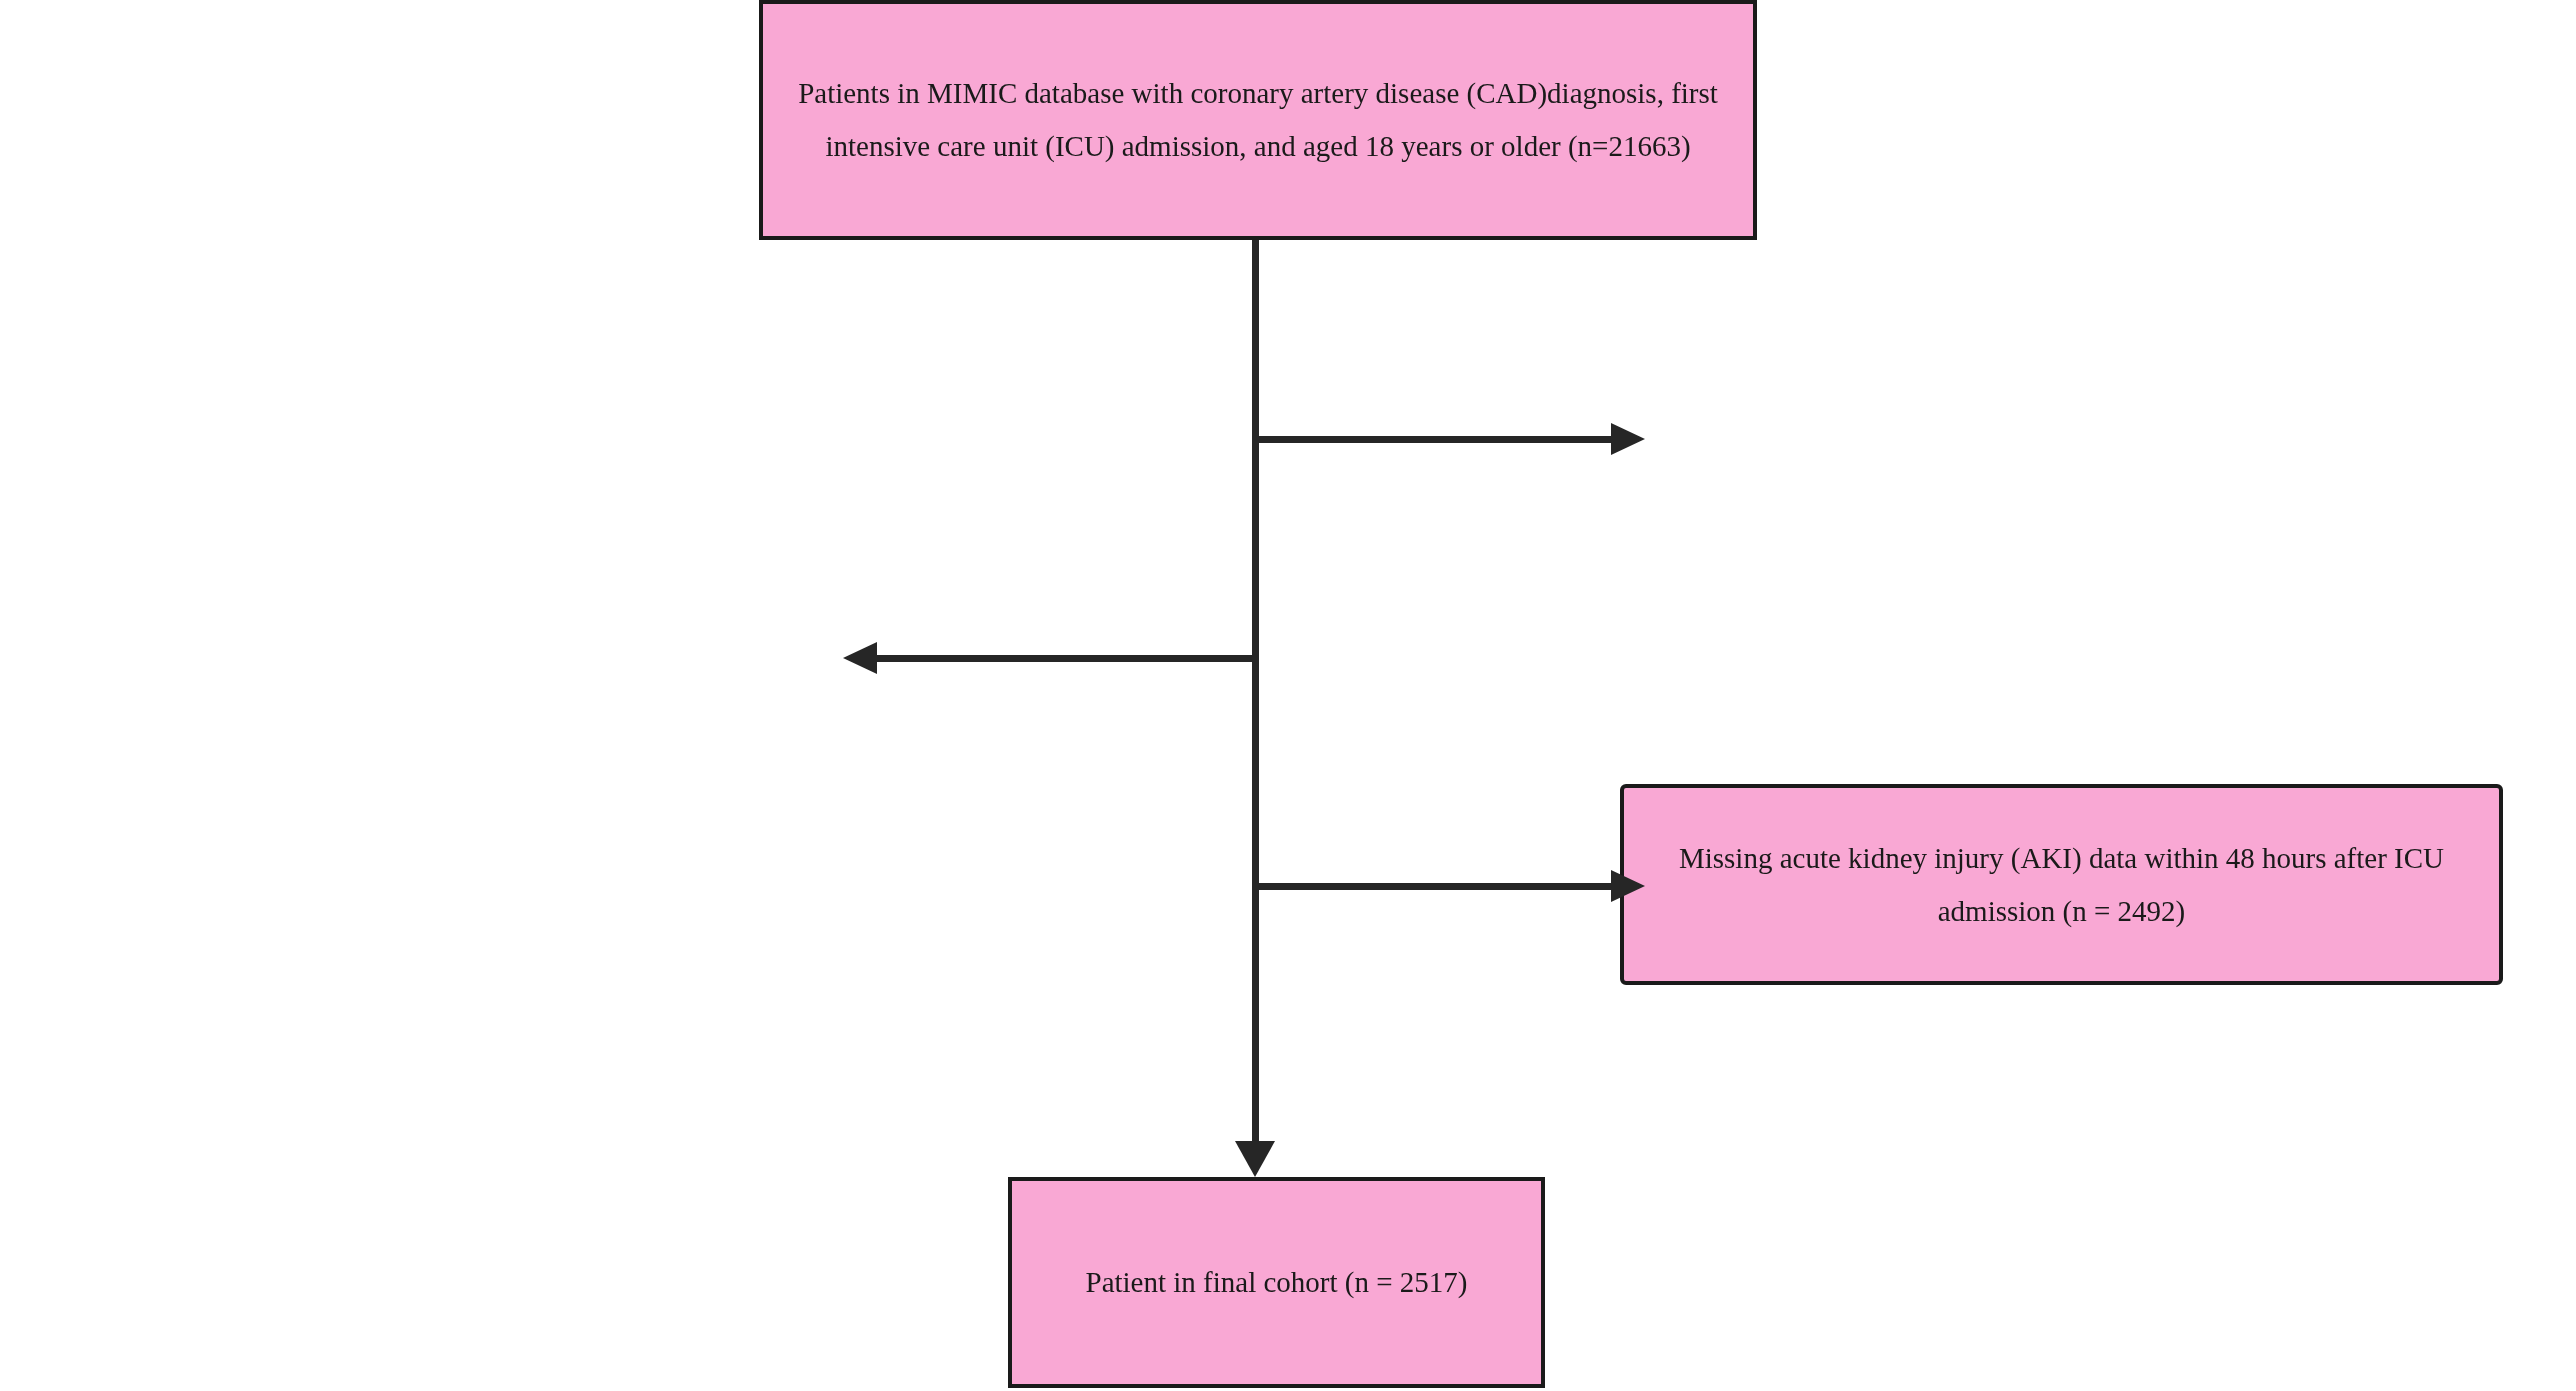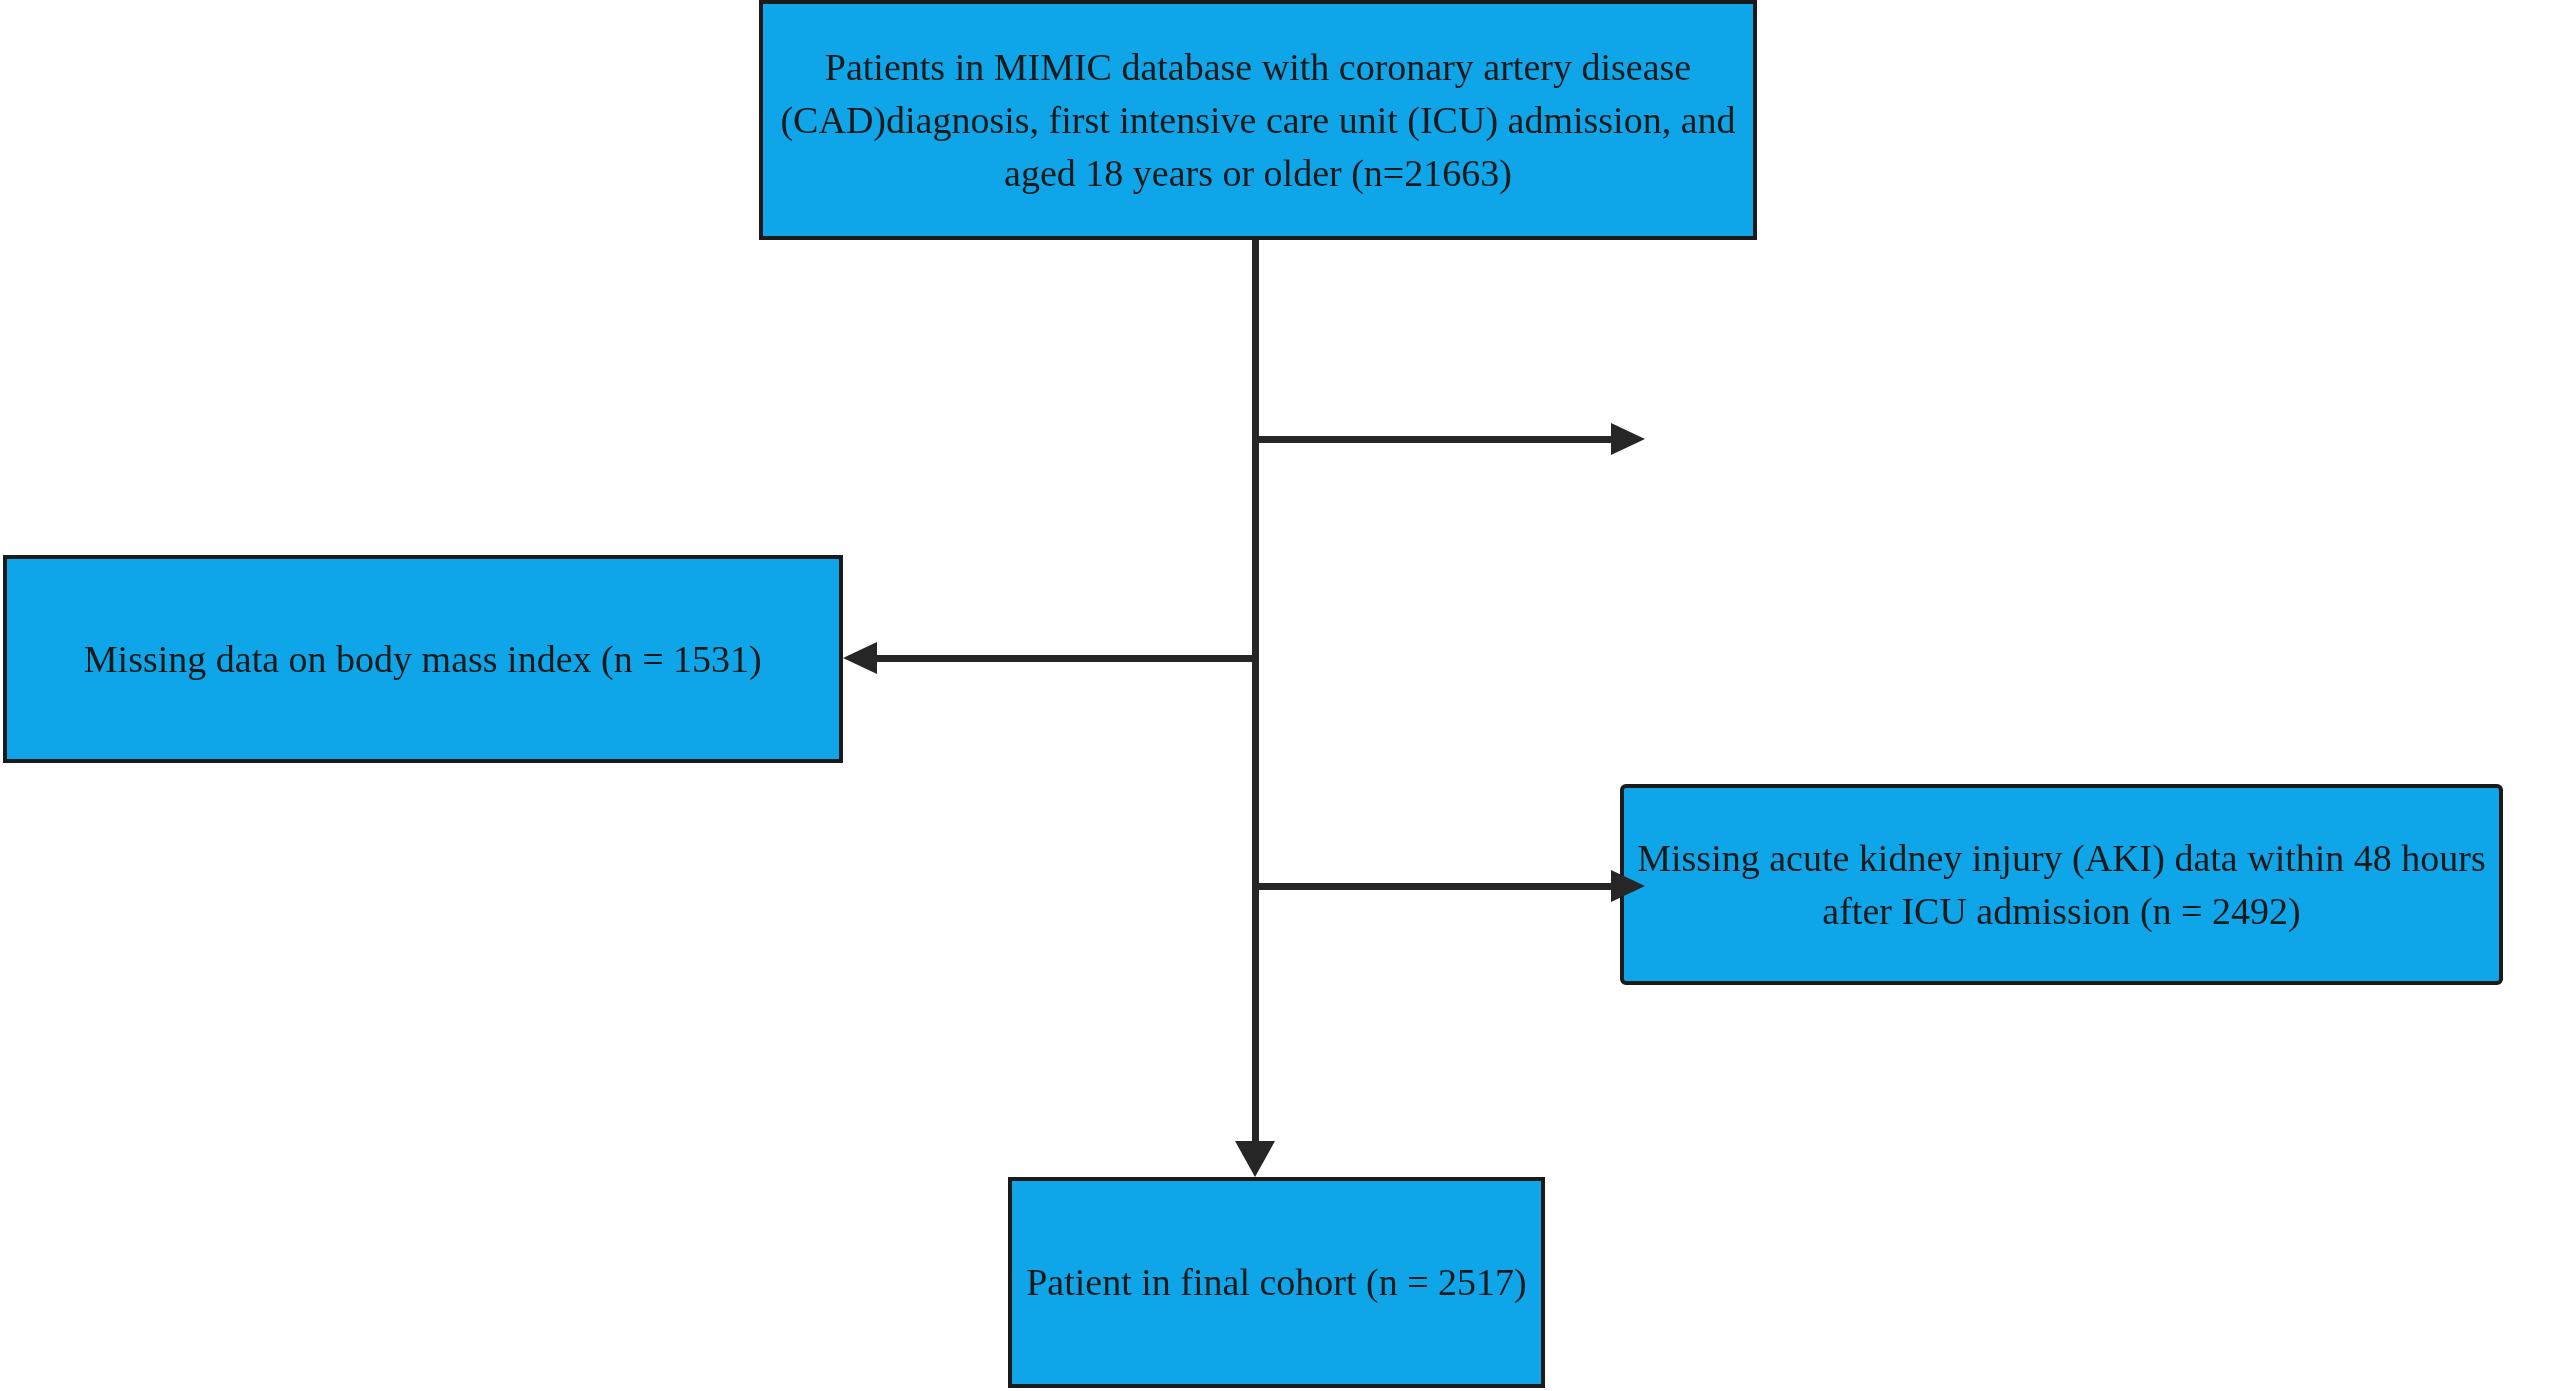--- a/index.html
+++ b/index.html
@@ -13,27 +13,27 @@
     width: 2576px;
     height: 1391px;
     background: #ffffff;
     overflow: hidden;
     font-family: "Liberation Serif", "DejaVu Serif", serif;
   }
   .flow-box {
     position: absolute;
     box-sizing: border-box;
     border: 4.7px solid #1a1a1a;
-    background: #0ea5e9;
+    background: #f9a8d4;
     display: flex;
     align-items: center;
     justify-content: center;
     text-align: center;
     color: #1a1a1a;
-    font-size: 38px;
+    font-size: 29px;
     line-height: 53px;
     padding: 0 7px;
   }
   .flow-box .box-text {
     display: block;
     width: 100%;
   }
   
   #box-source   { left: 759px;  top: 0px;    width: 998px; height: 240px; }
   #box-excl-1   { left: 1644px; top: 337px;  width: 927px;  height: 203px; }
@@ -94,23 +94,20 @@
 </head>
 <body>
 
 <div id="canvas">
 
   <div class="flow-box" id="box-source">
     <span class="box-text">Patients in MIMIC database with coronary artery disease (CAD)diagnosis, first intensive care unit (ICU) admission, and aged 18 years or older (n=21663)</span>
   </div>
 
 
-  <div class="flow-box" id="box-excl-2">
-    <span class="box-text">Missing data on body mass index (n = 1531)</span>
-  </div>
 
   <div class="flow-box" id="box-excl-3">
     <span class="box-text">Missing acute kidney injury (AKI) data within 48 hours after ICU admission (n = 2492)</span>
   </div>
 
   <div class="flow-box" id="box-final">
     <span class="box-text">Patient in final cohort (n = 2517)</span>
   </div>
 
   <div class="conn-v" id="spine"></div>

